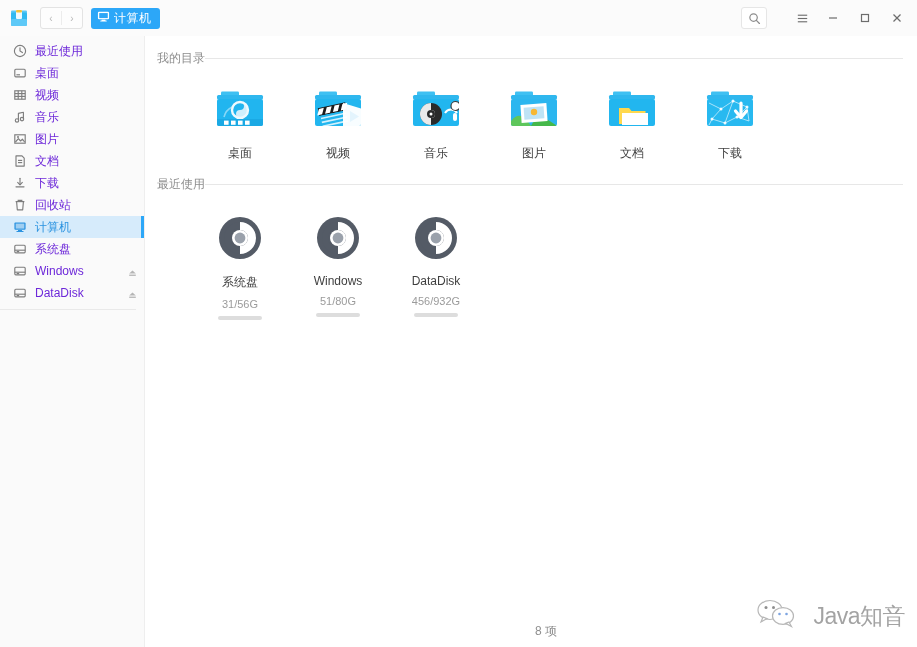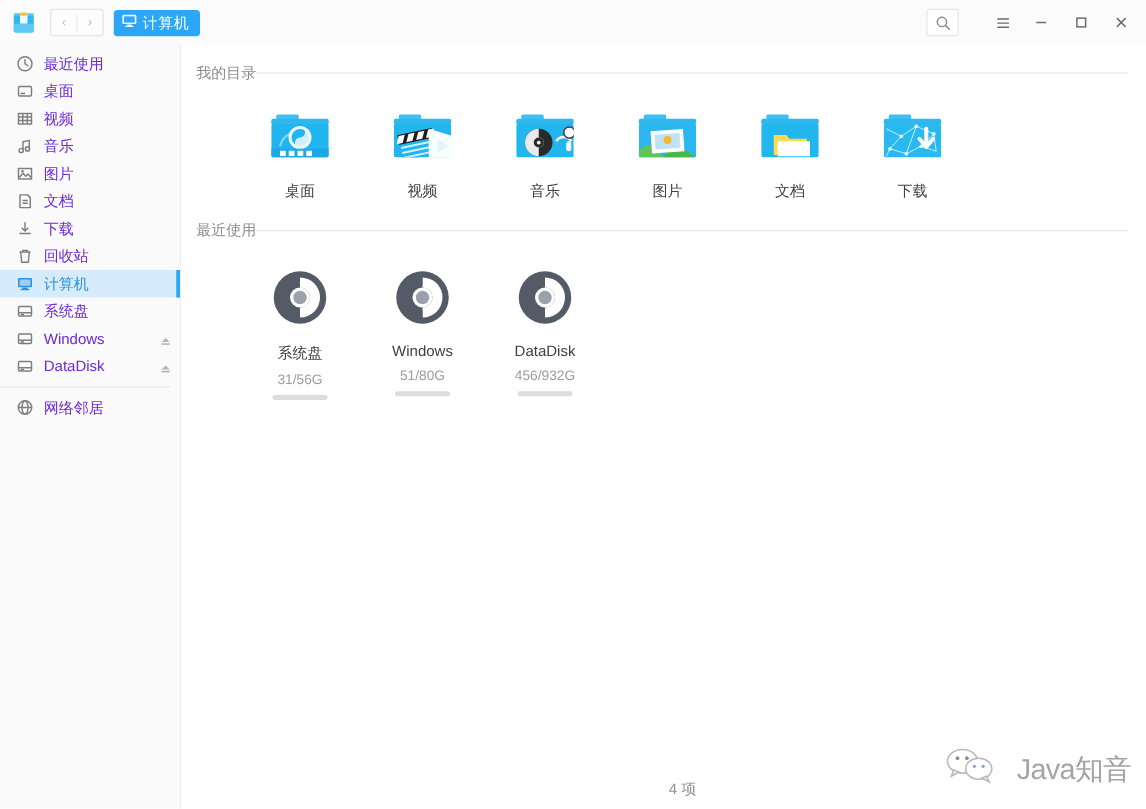--- a/index.html
+++ b/index.html
@@ -384,30 +384,20 @@
           </span>
           <span class="si-label">DataDisk</span>
           <span class="si-eject">
             <svg width="11" height="13" viewBox="0 0 11 13">
               <path d="M5.5 5.4 L2.2 8.6 H8.8 Z" fill="#b5b5b5"></path>
               <rect x="2.2" y="9.6" width="6.6" height="1.3" fill="#b5b5b5"></rect>
             </svg>
           </span>
         </div>
         <div class="side-sep"></div>
-        <div class="side-item">
-          <span class="si-icon">
-            <svg width="14" height="14" viewBox="0 0 14 14">
-              <circle cx="7" cy="7" r="5.4" fill="none" stroke="currentColor" stroke-width="1.15"></circle>
-              <ellipse cx="7" cy="7" rx="2.4" ry="5.4" fill="none" stroke="currentColor" stroke-width="1.15"></ellipse>
-              <line x1="1.7" y1="7" x2="12.3" y2="7" stroke="currentColor" stroke-width="1.15"></line>
-            </svg>
-          </span>
-          <span class="si-label">网络邻居</span>
-        </div>
       </div>
 
     <div class="main">
       <div class="main-scroll" id="sections">
           <div class="sec-head">
             <span class="sec-title">我的目录</span>
             <span class="sec-rule"></span>
           </div>
           <div class="grid">
             <div class="tile">
@@ -601,21 +591,21 @@
                 </svg>
               </span>
               <span class="disk-name">DataDisk</span>
               <span class="disk-cap">456/932G</span>
               <span class="bar-track"><span class="bar-fill" style="width:49%;background:#3ba9f5"></span></span>
             </div>
           </div>
         </div>
 
       <div class="statusbar">
-        <span class="count">4 项</span>
+        <span class="count">8 项</span>
       </div>
     </div>
   </div>
 
   <div class="watermark">
     <span>
       <svg width="44" height="34" viewBox="0 0 44 34">
         <ellipse cx="15" cy="13" rx="12" ry="9.5" fill="#ffffff" stroke="#8c8c8c" stroke-width="1.2"></ellipse>
         <path d="M8 20 L6 25 L12 21.6 Z" fill="#ffffff" stroke="#8c8c8c" stroke-width="1.2"></path>
         <circle cx="11" cy="10.5" r="1.5" fill="#4a4a4a"></circle>

